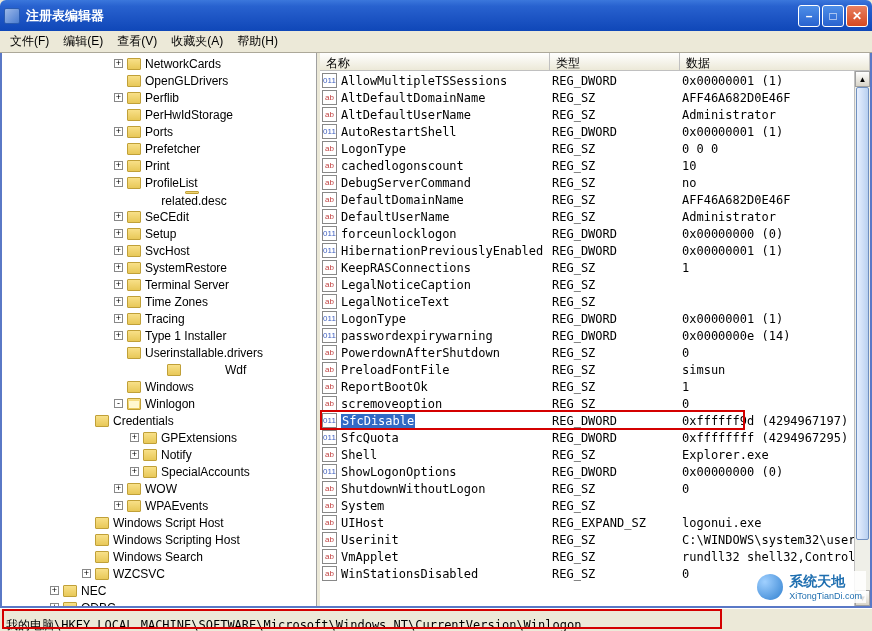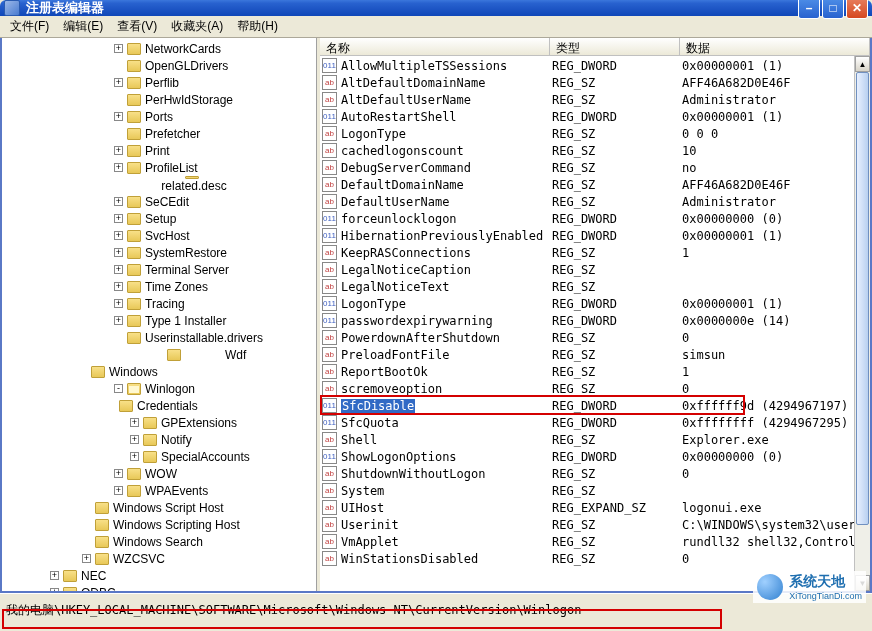--- a/index.html
+++ b/index.html
@@ -6,21 +6,21 @@
 body {
   font-family: "SimSun", "宋体", Tahoma, sans-serif;
   font-size: 12px;
   background: #ece9d8;
   width: 872px;
   height: 631px;
   overflow: hidden;
   position: relative;
 }
 .titlebar {
-  height: 16px;
+  height: 31px;
   background: linear-gradient(to bottom, #3b77dc 0%, #2862cf 20%, #1f57c6 50%, #0f47b8 100%);
   display: flex;
   align-items: center;
   padding: 8px 4px;
   color: #fff;
   border-top-left-radius: 6px;
   border-top-right-radius: 6px;
 }
 .titlebar .title-icon {
   width: 16px; height: 16px;
@@ -295,31 +295,31 @@
       <div class="tree-item" style="padding-left: 112px;">
         <span class="expander blank"> </span>
         <span class="folder-icon"></span>
         <span class="tree-label">Userinstallable.drivers</span>
       </div>
       <div class="tree-item" style="padding-left: 112px; gap: 40px;">
         <span class="expander blank"> </span>
         <span class="folder-icon"></span>
         <span class="tree-label">Wdf</span>
       </div>
-      <div class="tree-item" style="padding-left: 76px;">
+      <div class="tree-item" style="padding-left: 112px;">
         <span class="expander blank"> </span>
         <span class="folder-icon"></span>
         <span class="tree-label">Windows</span>
       </div>
       <div class="tree-item" style="padding-left: 112px;">
         <span class="expander">-</span>
         <span class="folder-icon open"></span>
         <span class="tree-label">Winlogon</span>
       </div>
-      <div class="tree-item" style="padding-left: 104px;">
+      <div class="tree-item" style="padding-left: 80px;">
         <span class="expander blank"> </span>
         <span class="folder-icon"></span>
         <span class="tree-label">Credentials</span>
       </div>
       <div class="tree-item" style="padding-left: 128px;">
         <span class="expander">+</span>
         <span class="folder-icon"></span>
         <span class="tree-label">GPExtensions</span>
       </div>
       <div class="tree-item" style="padding-left: 128px;">

